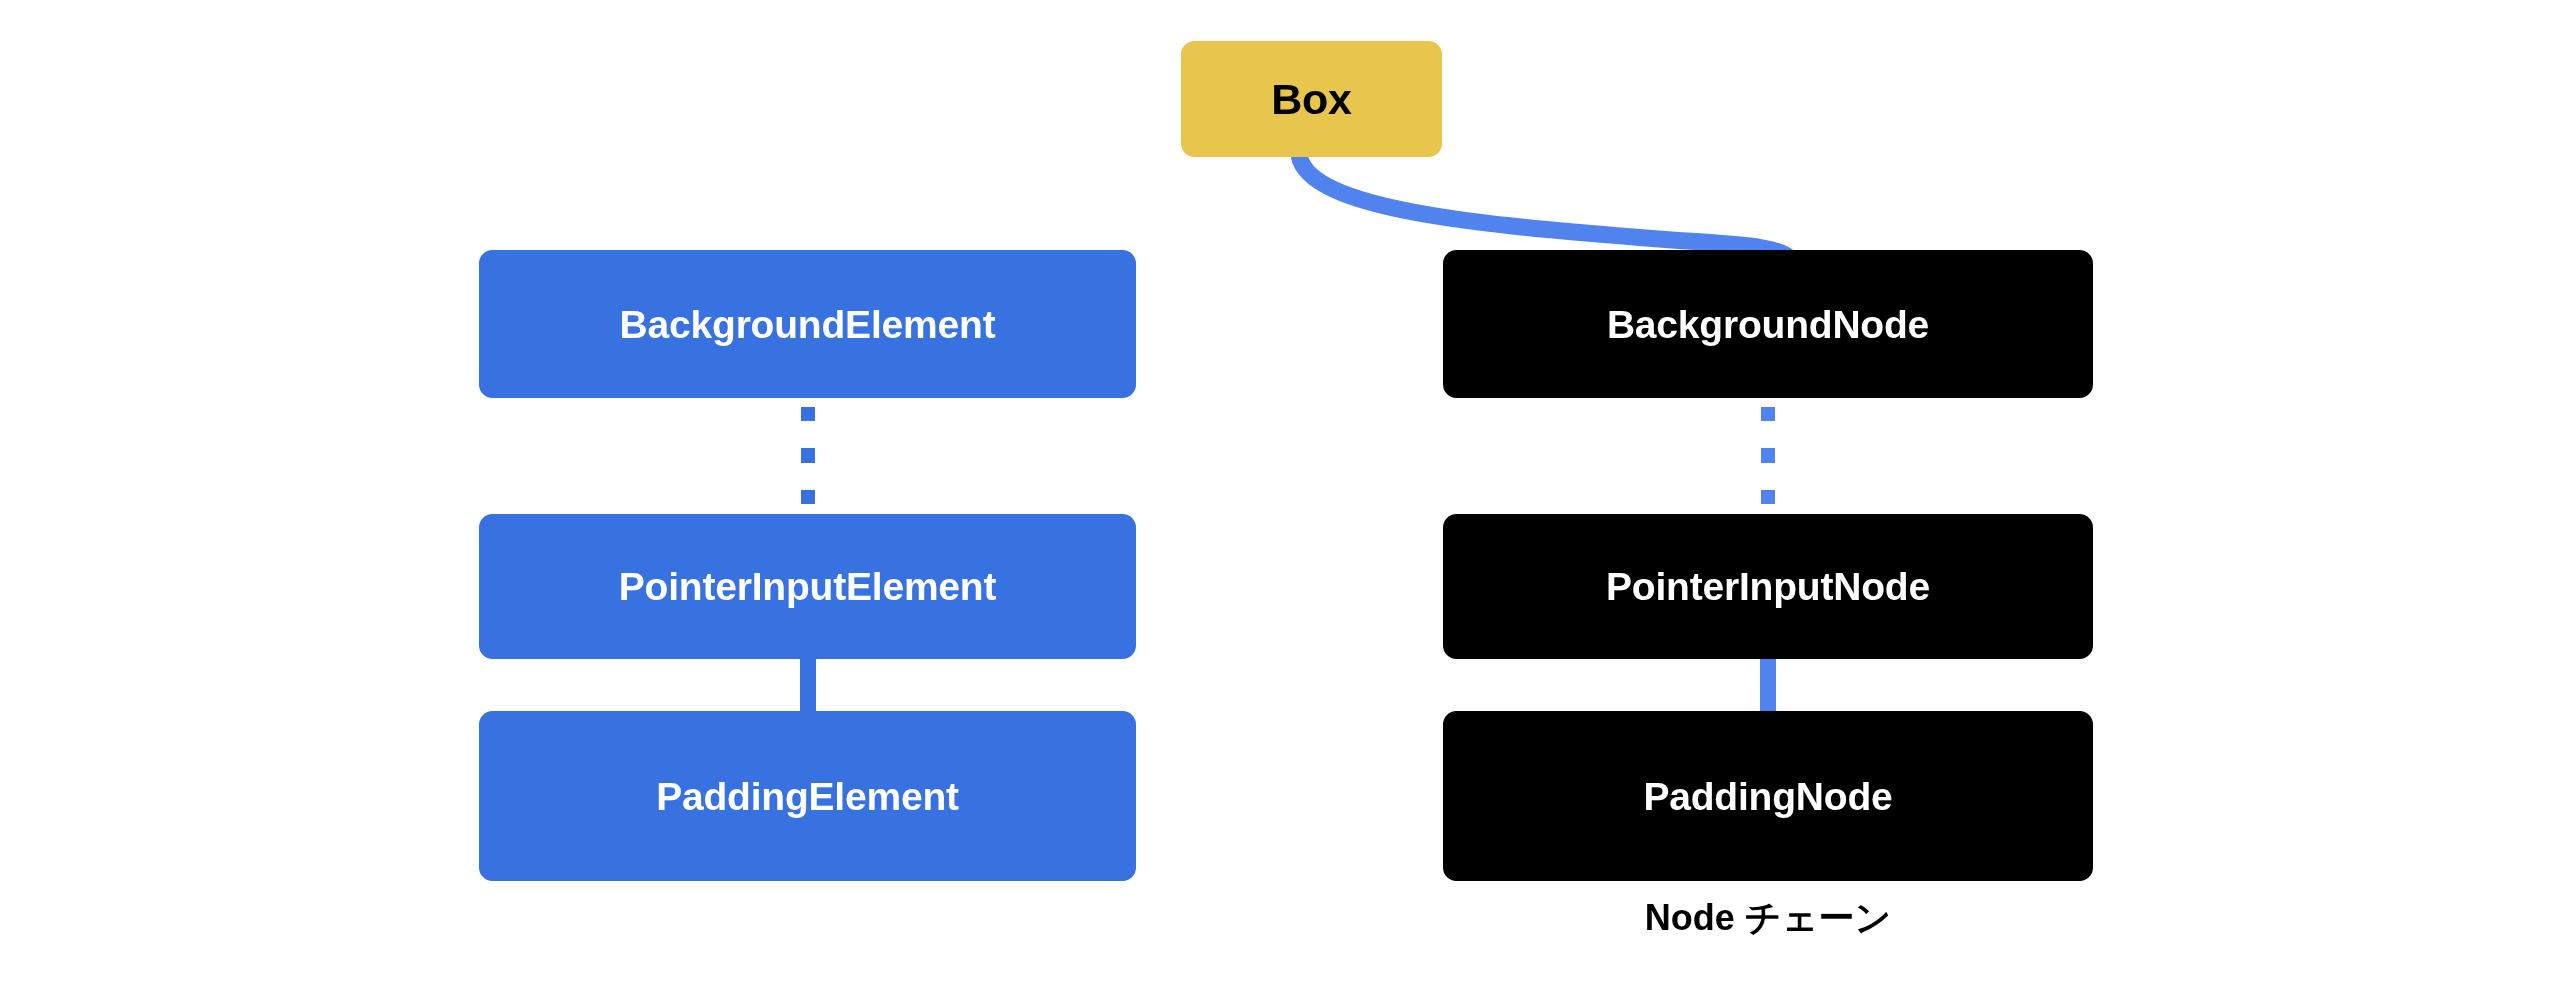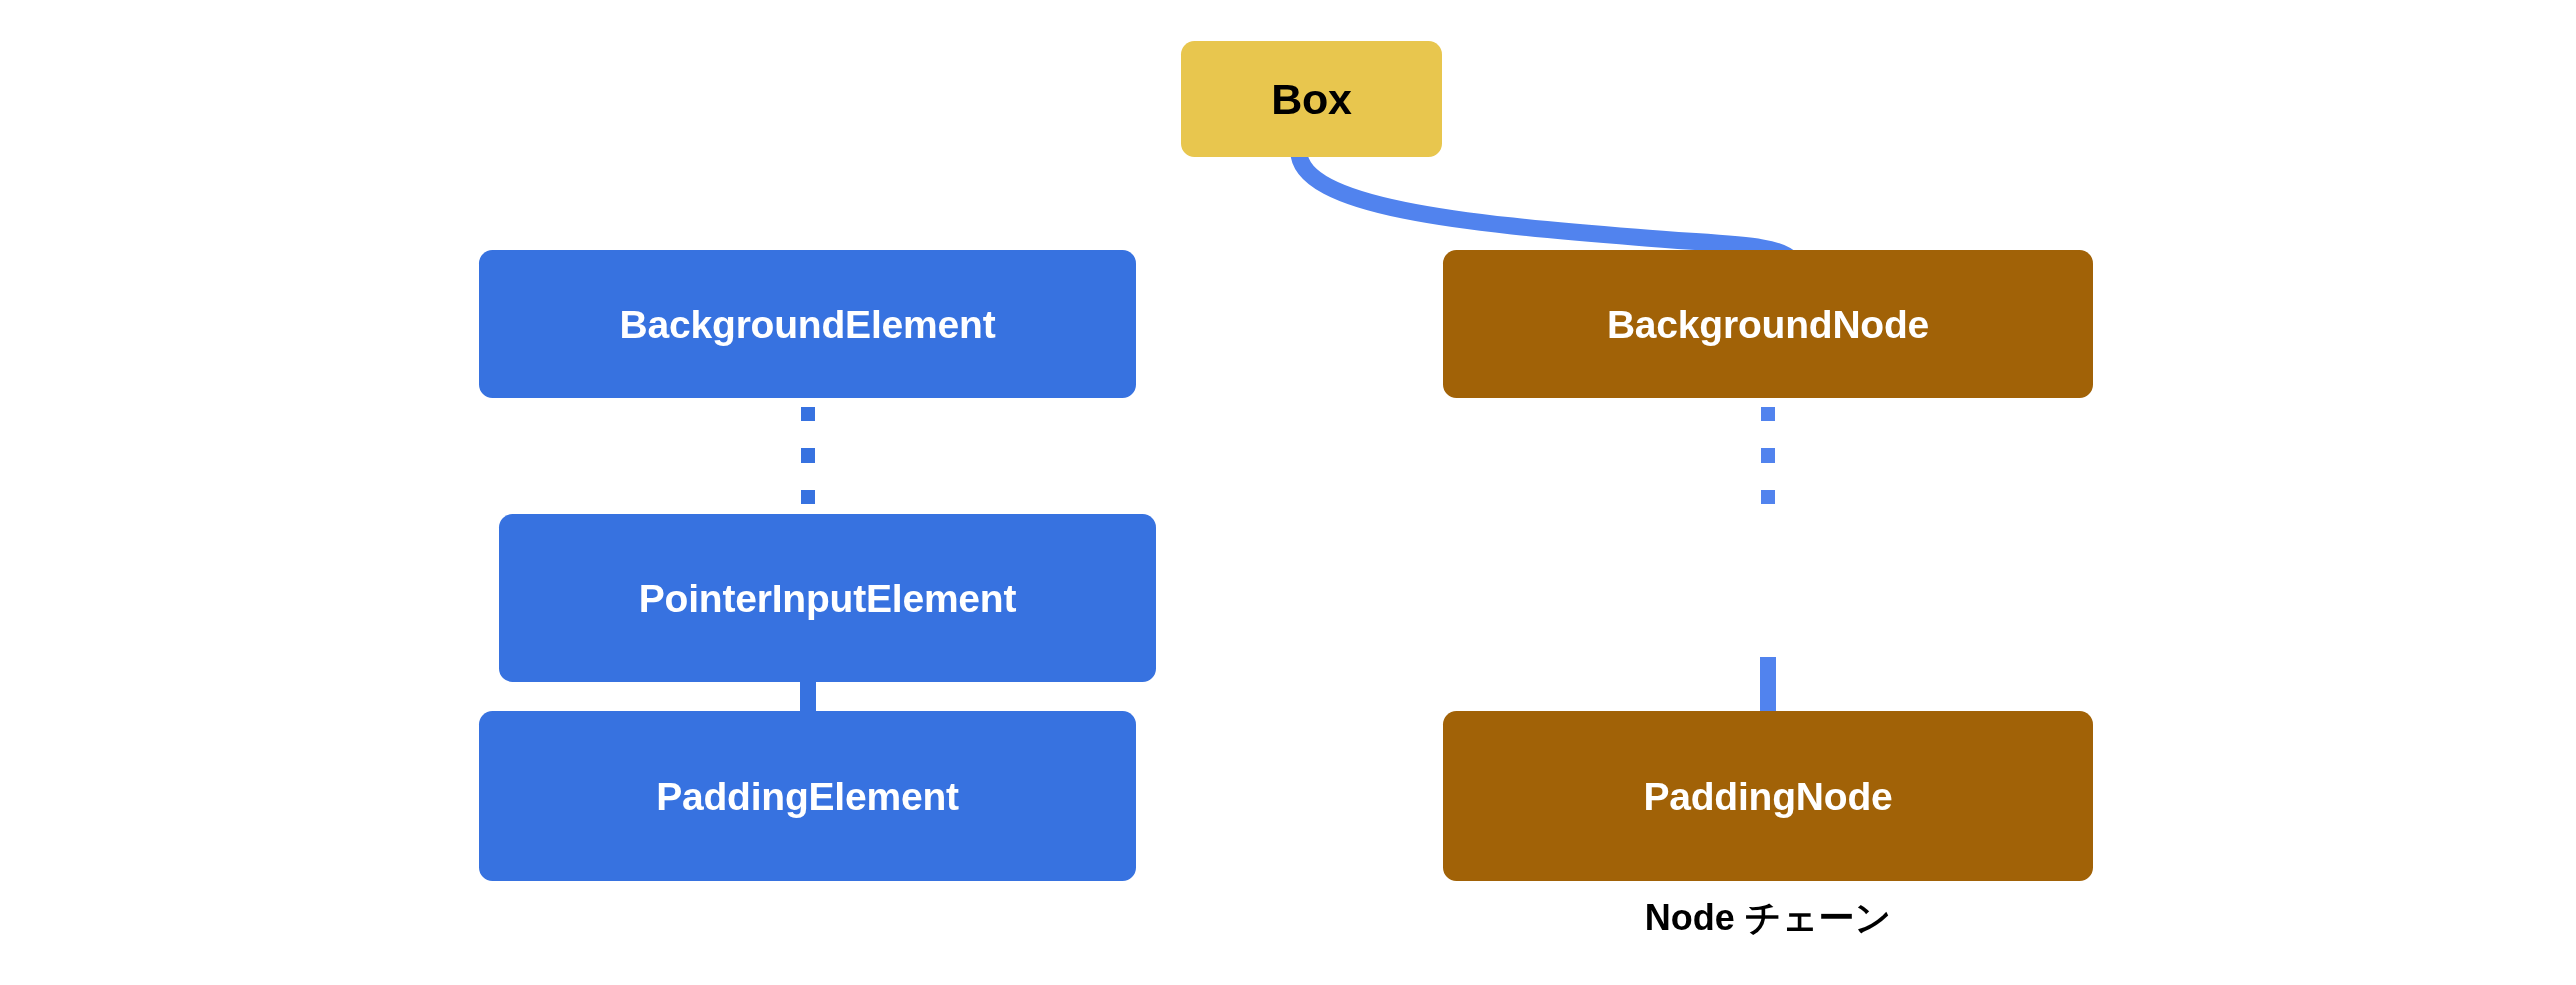--- a/index.html
+++ b/index.html
@@ -74,30 +74,30 @@
   }
   .node-element .node-label {
     color: #ffffff;
     font-size: 39px;
   }
 
   
   .node-node {
     left: 1443px;
     width: 650px;
-    background: #a16207;
+    background: #000000;
   }
   .node-node .node-label {
     color: #ffffff;
     font-size: 39px;
   }
 
   
   .row-1 { top: 250px; height: 148px; }
-  .row-2 { top: 514px; height: 168px; margin-left: 20px; }
+  .row-2 { top: 514px; height: 145px; }
   .row-3 { top: 711px; height: 170px; }
 
   
   .dotted-connector {
     position: absolute;
     z-index: 2;
     display: flex;
     flex-direction: column;
     align-items: center;
     justify-content: space-between;
@@ -198,20 +198,23 @@
   <div class="node node-node row-1">
     <span class="node-label">BackgroundNode</span>
   </div>
 
   <div class="dotted-connector" id="dotted-connector-node">
     <span class="dot"></span>
     <span class="dot"></span>
     <span class="dot"></span>
   </div>
 
+  <div class="node node-node row-2">
+    <span class="node-label">PointerInputNode</span>
+  </div>
 
   <div class="solid-connector" id="solid-connector-node"></div>
 
   <div class="node node-node row-3">
     <span class="node-label">PaddingNode</span>
   </div>
 
   <div class="chain-caption" id="caption-node">Node チェーン</div>
 
 </div>

